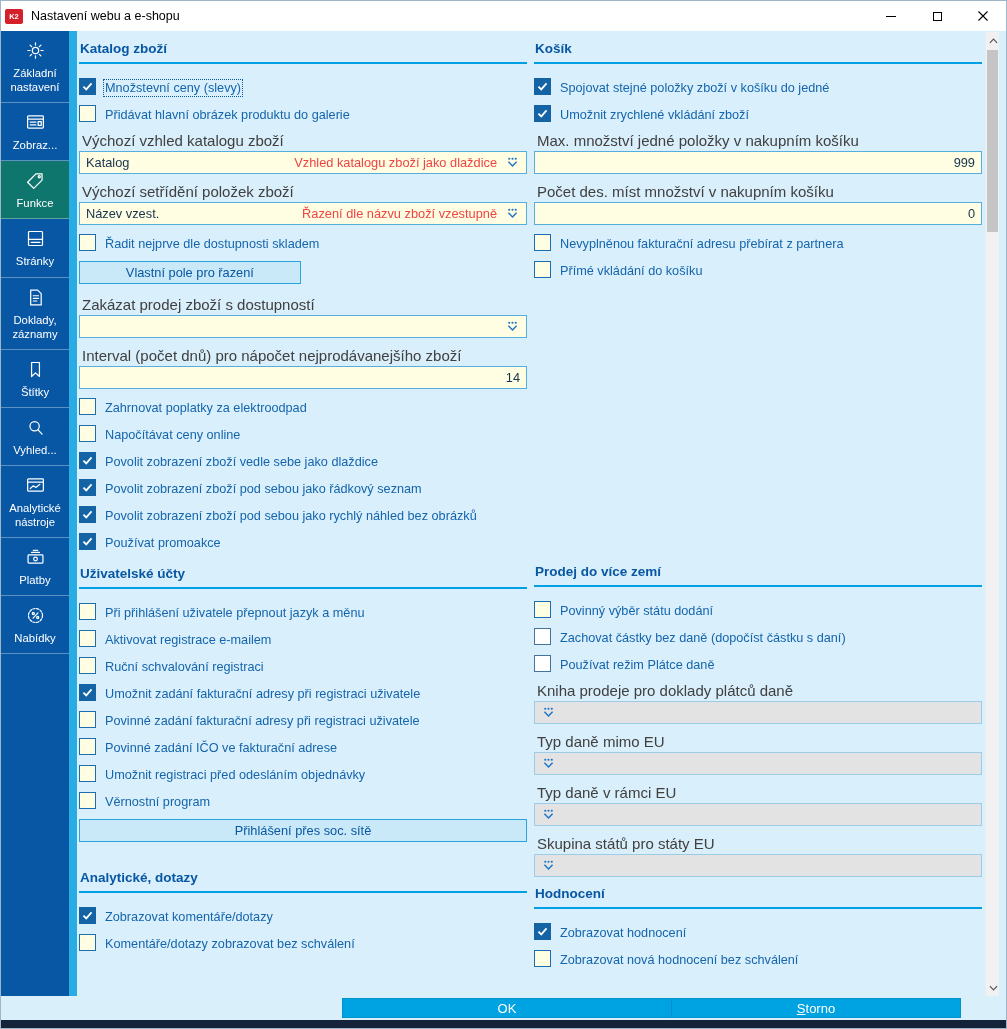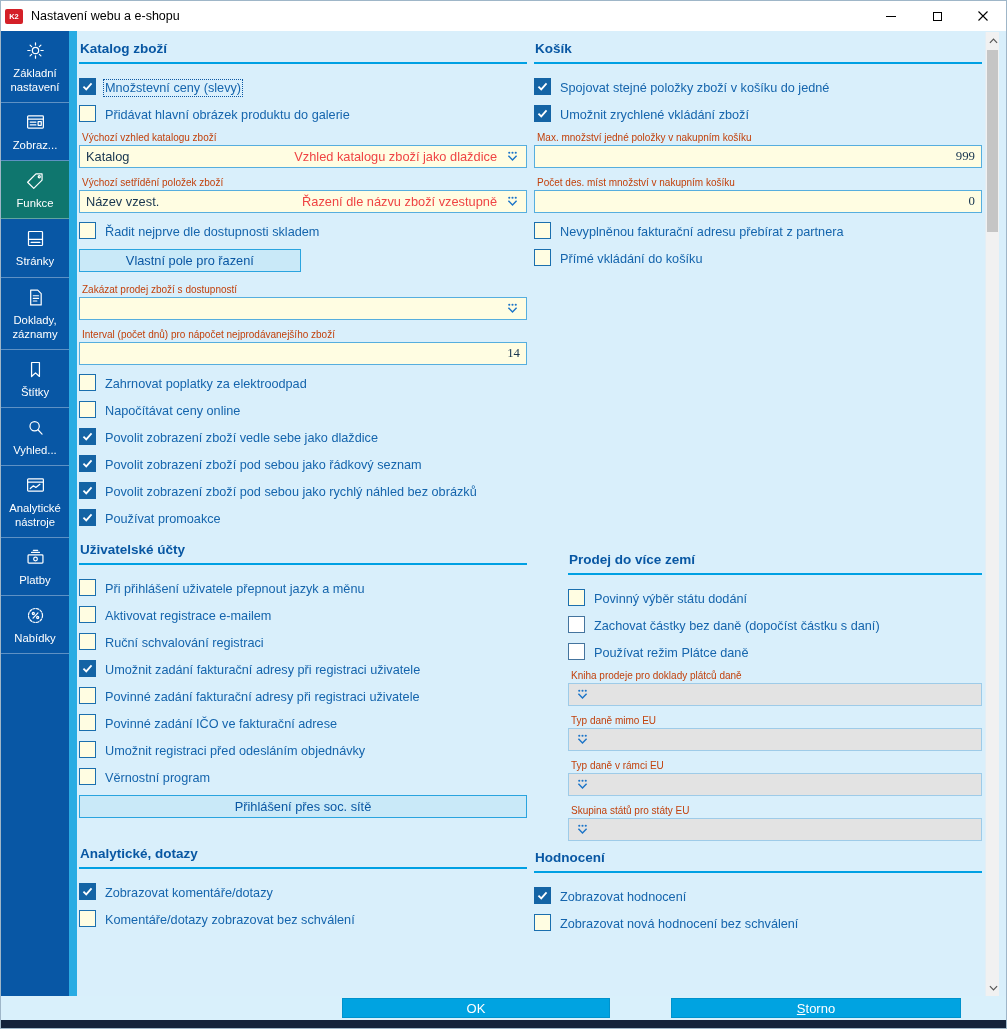--- a/index.html
+++ b/index.html
@@ -27,58 +27,58 @@
   .sb-label { font-size:11.3px; line-height:1.25; }
   .accent-strip { width:8px; background:#29ACE3; flex:0 0 auto; }
 
   .content { flex:1; background:#D9EFFB; position:relative; padding:10px 0 0 2px; }
   .cols { display:flex; gap:7px; }
   .col { width:448px; flex:0 0 auto; }
 
   .section { }
   .col-left .section:nth-of-type(2) { margin-top:16px; }
   .col-left .section:nth-of-type(3) { margin-top:28px; }
-  .col-right .section:nth-of-type(2) { margin-top:286px;margin-left:34px; }
+  .col-right .section:nth-of-type(2) { margin-top:286px; }
   .col-right .section:nth-of-type(3) { margin-top:4px; }
   .sec-title { font-size:13.5px; font-weight:bold; color:#0857A3; padding:0 0 6px 1px; border-bottom:2px solid #00A0E3; margin-bottom:14px; }
 
   .row.cb-row { display:flex; align-items:flex-end; margin-bottom:10px; height:17px; }
   .cb { width:17px; height:17px; background:#FFFDE2; border:1px solid #1b6fae; margin-right:9px; display:flex; align-items:center; justify-content:center; flex:0 0 auto; cursor:pointer; }
   .cb.checked { background:#1464A5; border-color:#1464A5; }
   .cb.disabled { background:#ffffff; border-color:#44749e; cursor:default; }
   .cb .check { width:11px; height:9px; display:block; }
   .cb-label { font-size:12.7px; color:#1565AD; }
   .cb-label.focused { outline:1px dotted #0a57a3; outline-offset:1px; }
 
   .row.field-row { margin-bottom:9px; }
-  .f-label { font-size:10px; color:#c2410c; margin:0 0 2px 3px; }
+  .f-label { font-size:15px; color:#404040; margin:0 0 2px 3px; }
   .input { height:23px; background:#FFFDE2; border:1px solid #56aede; display:flex; align-items:center; padding:0 6px; font-size:12.8px; color:#16344f; }
   .input .val { white-space:nowrap; overflow:hidden; }
-  .input.text .val { margin-left:auto;font-family:Liberation Serif, serif; }
+  .input.text .val { margin-left:auto; }
   .input.combo .desc { margin-left:auto; color:#ef4444; padding-right:8px; white-space:nowrap; }
   .input.combo.disabled { background:#E3E3E3; border-color:#9ecbe8; }
   .dd-icon { display:flex; align-items:center; color:#1b74c8; flex:0 0 auto; cursor:pointer; }
   .dd-icon svg { width:15px; height:13px; display:block; }
 
   .row.btn-row { margin-bottom:12px; }
   .panel-btn { display:block; width:100%; height:23px; background:#C9E9F8; border:1px solid #2AA4DF; color:#0a57a3; font-size:12.8px; font-family:inherit; cursor:pointer; }
   .panel-btn.half { width:49.5%; }
 
   
   .scrollbar { position:absolute; top:1px; right:7px; bottom:1px; width:14px; background:#f1f1f1; border-left:1px solid #e3eef5; }
   .sb-arrow { position:absolute; left:0; width:14px; height:15px; display:flex; align-items:center; justify-content:center; color:#555; cursor:pointer; }
   .sb-arrow.up { top:1px; }
   .sb-arrow.down { bottom:1px; }
   .sb-arrow svg { width:9px; height:6px; display:block; }
   .sb-thumb { position:absolute; left:1px; right:1px; top:18px; height:182px; background:#c5c5c5; cursor:pointer; }
 
   
   .footer { position:absolute; left:0; right:0; bottom:8px; height:24px; background:#D9F0FB; }
   .footer-btn { position:absolute; top:2px; height:20px; background:#00A3E1; border:1px solid #0092cc; color:#fff; font-size:13px; font-family:inherit; cursor:pointer; }
-  .footer-btn.ok { left:341px; width:268px; }
+  .footer-btn.ok { left:341px; width:330px; }
   .footer-btn.storno { left:670px; width:290px; }
   .bottom-strip { position:absolute; left:0; right:0; bottom:0; height:8px; background:#14223a; }
 </style>
 </head>
 <body>
 
 <div class="window">
 
   <div class="titlebar">
     <span class="app-badge">K2</span>

